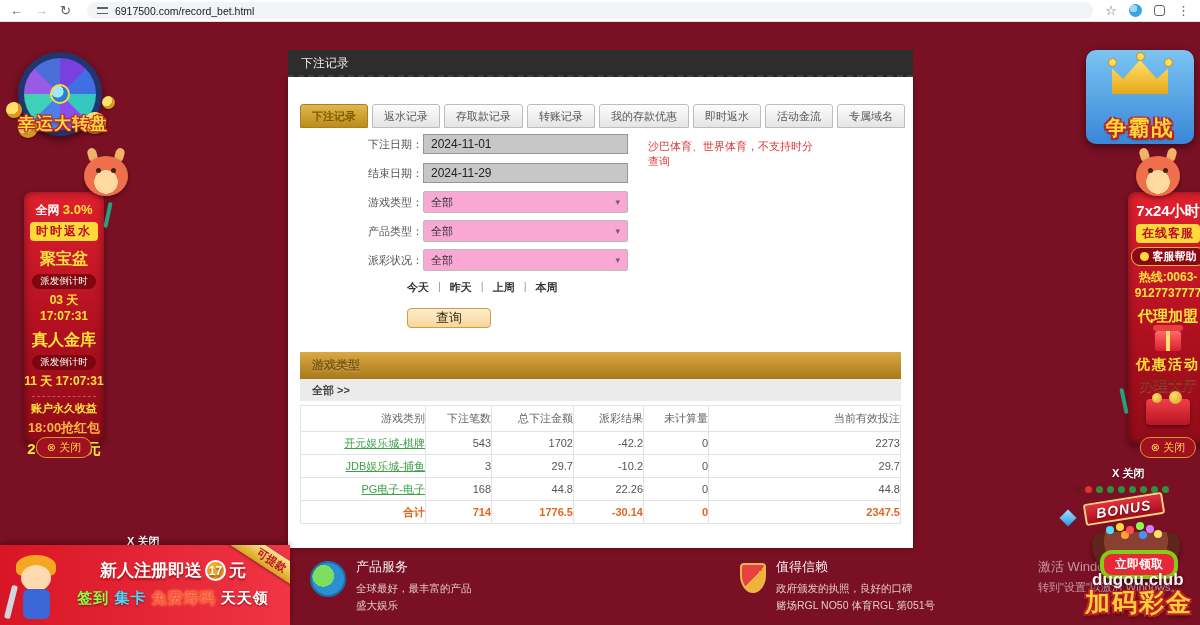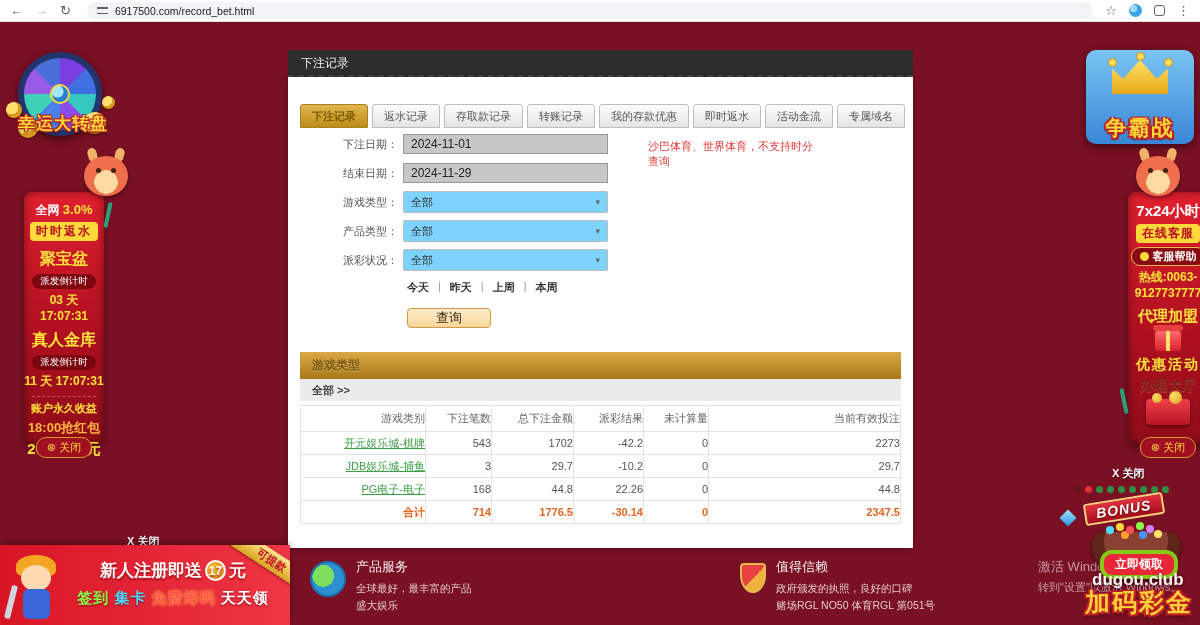--- a/index.html
+++ b/index.html
@@ -31,24 +31,24 @@
     padding-left:13px; border-bottom:2px dashed #4a4a4a; box-shadow:0 2px 0 #262626; }
   .panel-body { position:relative; background:#fff; height:471px; box-shadow:0 0 6px rgba(0,0,0,.35); }
 
   .tabs { position:absolute; top:27px; left:12px; display:flex; gap:4px; }
   .tab { padding:4px 11px 3px; font-size:11px; color:#555; background:linear-gradient(#fdfdfd,#e4e4e4);
     border:1px solid #bdbdbd; border-radius:3px 3px 0 0; white-space:nowrap; cursor:pointer; }
   .tab.active { background:linear-gradient(#e2b64e,#bd8d1a); color:#7c5c00; border-color:#a5821f; font-weight:bold; }
 
   .form { position:absolute; top:56px; left:0; width:100%; }
   .frow { display:flex; align-items:center; height:22px; margin-bottom:7px; }
-  .flabel { width:115px; text-align:right; font-size:11px; color:#555; padding-right:5px; }
+  .flabel { width:135px; text-align:right; font-size:11px; color:#555; }
   .finput { width:205px; height:20px; background:#c7c7c7; border:1px solid #979797; font-size:12px;
     color:#222; padding:0 7px; font-family:"Liberation Sans",sans-serif; }
-  .fselect { width:205px; height:22px; background:#7dd3fc; border:1px solid #bbb; border-radius:2px;
+  .fselect { width:205px; height:22px; background:#f9a8d4; border:1px solid #bbb; border-radius:2px;
     font-size:11px; color:#333; display:flex; align-items:center; justify-content:space-between;
     padding:0 7px; cursor:pointer; }
   .fselect .arr { color:#666; font-size:9px; }
   .note { position:absolute; left:360px; top:6px; width:175px; color:#e03a3a; font-size:11px; line-height:1.4; }
   .quick { margin:9px 0 0 119px; font-size:11px; color:#333; font-weight:bold; display:flex; }
   .quick span.link { cursor:pointer; }
   .quick span.sep { color:#999; font-weight:normal; padding:0 9px; }
   .search-btn { margin:13px 0 0 119px; width:84px; height:20px; background:linear-gradient(#fdeccb,#f7d69c);
     border:1px solid #d39a48; border-radius:4px; font-size:13px; color:#3f2c10; cursor:pointer;
     font-family:"Liberation Sans","DejaVu Sans",sans-serif; }

